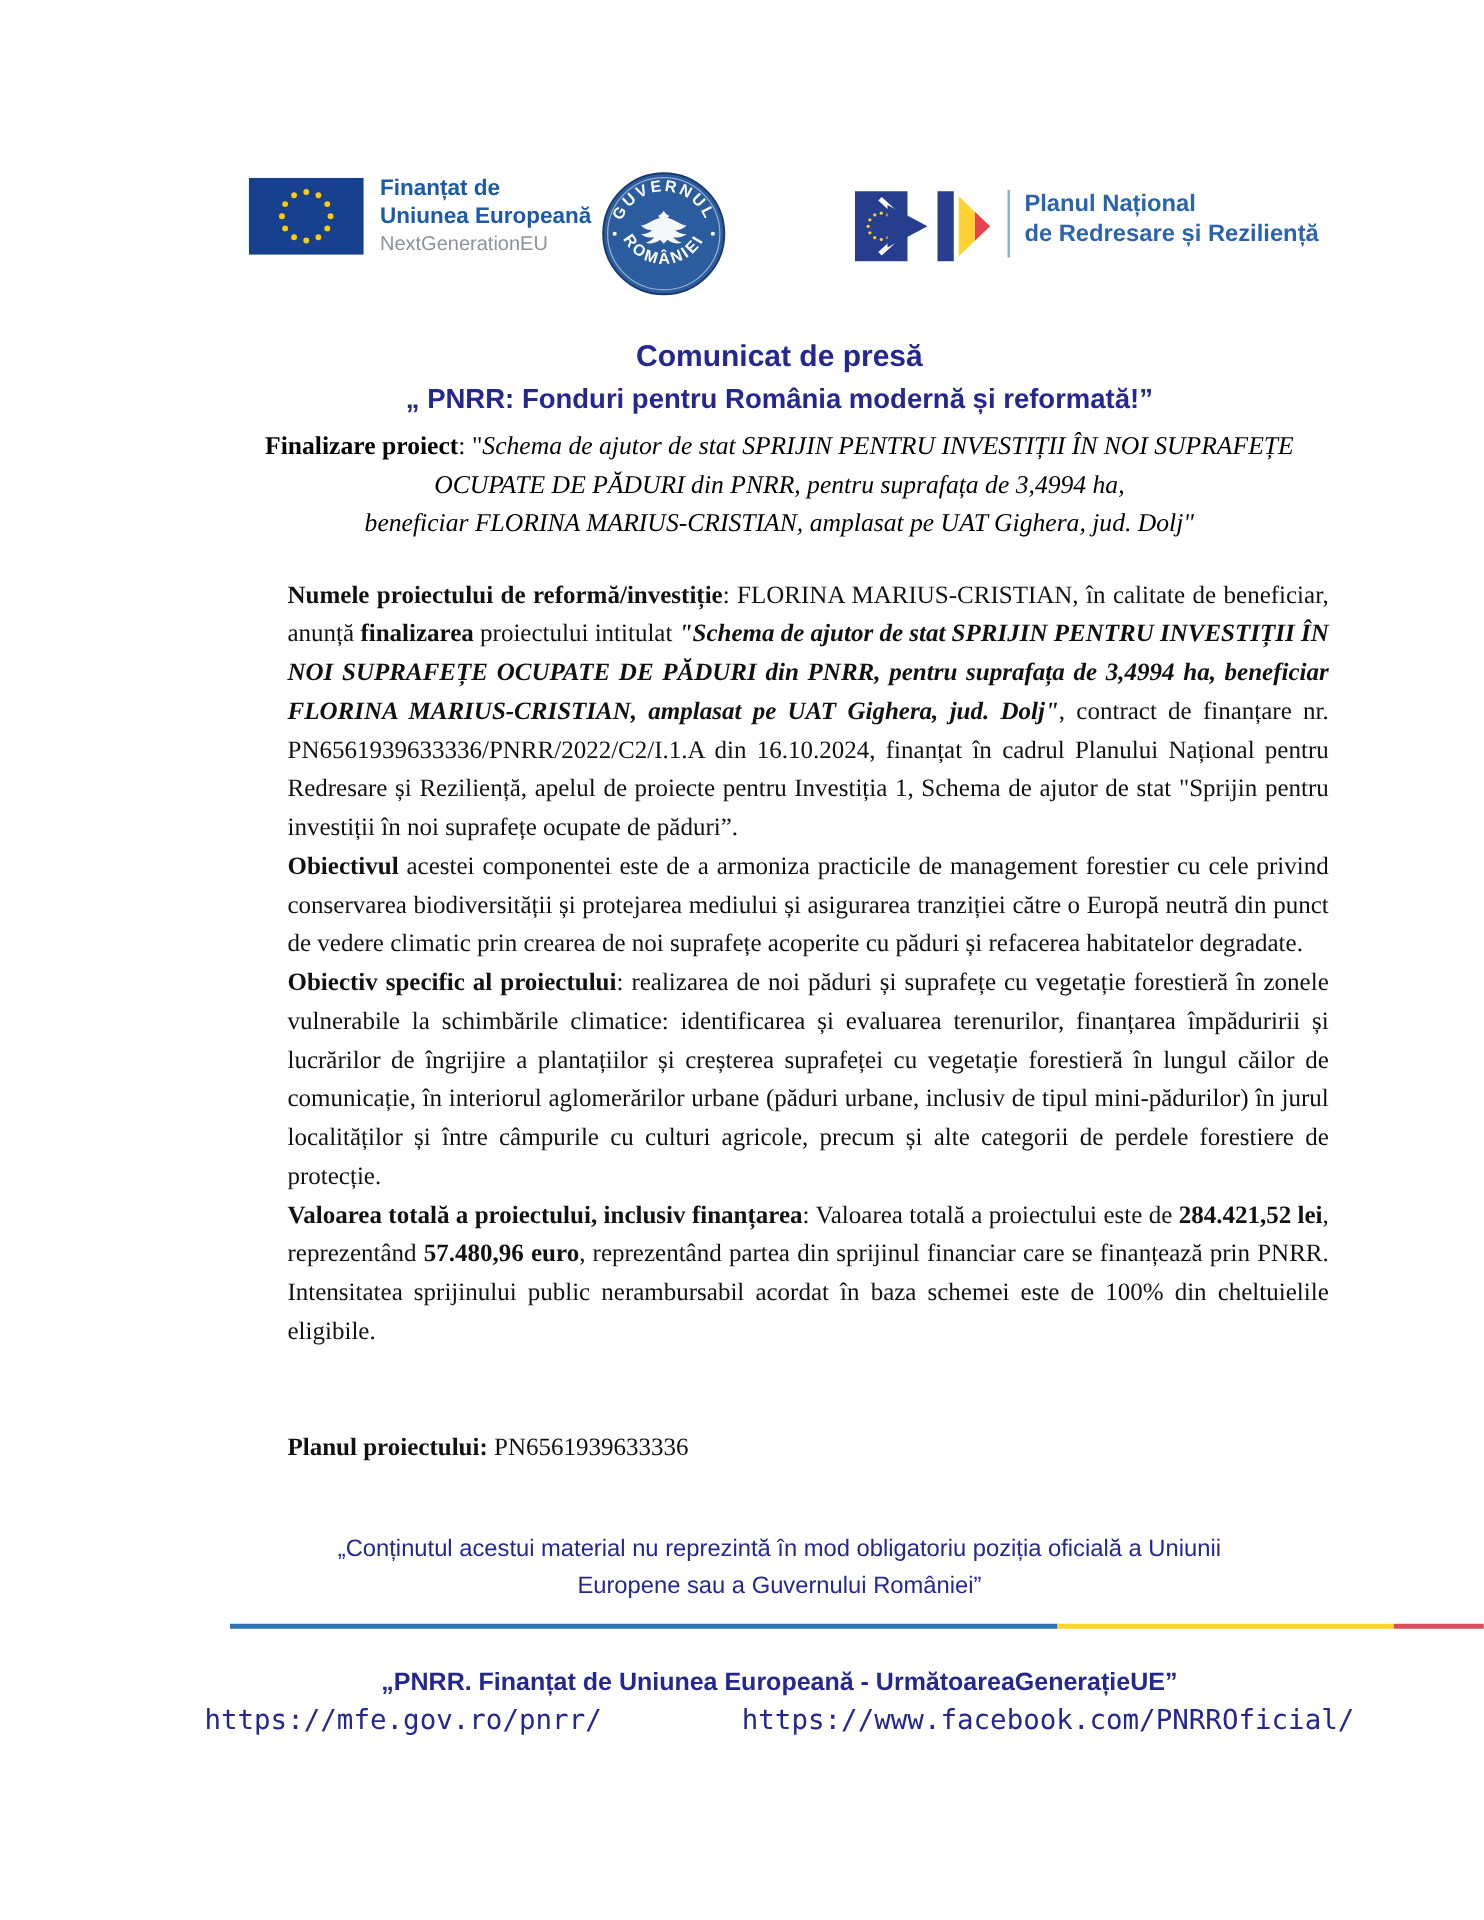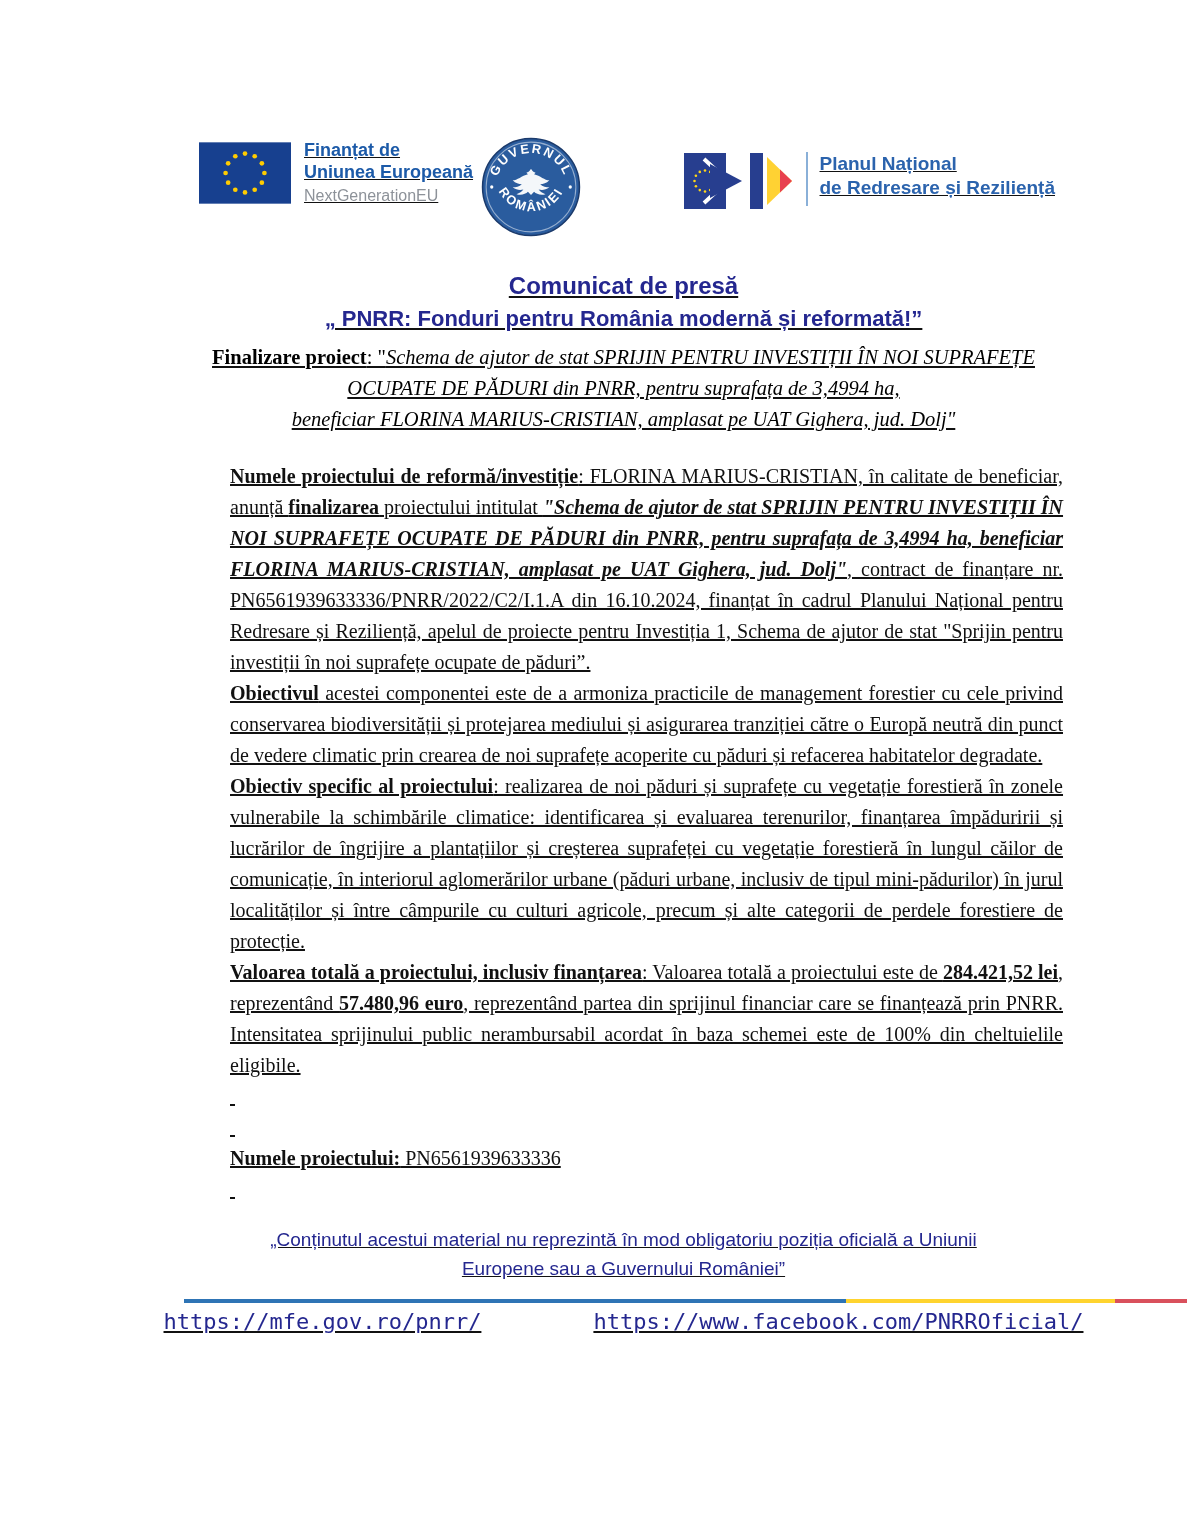--- a/index.html
+++ b/index.html
@@ -20,21 +20,20 @@
   html,body{margin:0;padding:0;background:#ffffff;}
   .page{
     box-sizing:border-box;
     width:1099px;
     min-height:1536px;
     margin:0 auto;
     background:#ffffff;
     padding:138px 80px 40px 140px;
     font-family:"Liberation Serif", serif;
     color:var(--body-text);
-    text-decoration:underline;
   }
   
   .logo-row{
     display:flex;
     justify-content:space-between;
     align-items:flex-start;
     padding:0 8px 0 15px;
     height:104px;
   }
   .eu-logo{display:flex;align-items:center;gap:13px;margin-top:2px;}
@@ -185,32 +184,33 @@
     <p class="finalizare"><span style="font-weight: bold;">Finalizare proiect</span><span>: "</span><span style="font-style: italic;">Schema de ajutor de stat SPRIJIN PENTRU INVESTIȚII ÎN NOI SUPRAFEȚE</span><br><span style="font-style: italic;">OCUPATE DE PĂDURI din PNRR, pentru suprafața de 3,4994 ha,</span><br><span style="font-style: italic;">beneficiar FLORINA MARIUS-CRISTIAN, amplasat pe UAT Gighera, jud. Dolj"</span></p>
   </section>
 
   <section class="body-text">
       <p class="body-par"><span style="font-weight: bold;">Numele proiectului de reformă/investiție</span><span>: FLORINA MARIUS-CRISTIAN, în calitate de beneficiar, anunță </span><span style="font-weight: bold;">finalizarea</span><span> proiectului intitulat </span><span style="font-weight: bold; font-style: italic;">"Schema de ajutor de stat SPRIJIN PENTRU INVESTIȚII ÎN NOI SUPRAFEȚE OCUPATE DE PĂDURI din PNRR, pentru suprafața de 3,4994 ha, beneficiar FLORINA MARIUS-CRISTIAN, amplasat pe UAT Gighera, jud. Dolj"</span><span>, contract de finanțare nr. PN6561939633336/PNRR/2022/C2/I.1.A din 16.10.2024, finanțat în cadrul Planului Național pentru Redresare și Reziliență, apelul de proiecte pentru Investiția 1, Schema de ajutor de stat "Sprijin pentru investiții în noi suprafețe ocupate de păduri”.</span></p>
       <p class="body-par"><span style="font-weight: bold;">Obiectivul</span><span> acestei componentei este de a armoniza practicile de management forestier cu cele privind conservarea biodiversității și protejarea mediului și asigurarea tranziției către o Europă neutră din punct de vedere climatic prin crearea de noi suprafețe acoperite cu păduri și refacerea habitatelor degradate.</span></p>
       <p class="body-par"><span style="font-weight: bold;">Obiectiv specific al proiectului</span><span>: realizarea de noi păduri și suprafețe cu vegetație forestieră în zonele vulnerabile la schimbările climatice: identificarea și evaluarea terenurilor, finanțarea împăduririi și lucrărilor de îngrijire a plantațiilor și creșterea suprafeței cu vegetație forestieră în lungul căilor de comunicație, în interiorul aglomerărilor urbane (păduri urbane, inclusiv de tipul mini-pădurilor) în jurul localităților și între câmpurile cu culturi agricole, precum și alte categorii de perdele forestiere de protecție.</span></p>
       <p class="body-par"><span style="font-weight: bold;">Valoarea totală a proiectului, inclusiv finanțarea</span><span>: Valoarea totală a proiectului este de </span><span style="font-weight: bold;">284.421,52 lei</span><span>, reprezentând </span><span style="font-weight: bold;">57.480,96 euro</span><span>, reprezentând partea din sprijinul financiar care se finanțează prin PNRR. Intensitatea sprijinului public nerambursabil acordat în baza schemei este de 100% din cheltuielile eligibile.</span></p>
       <p class="body-par blank">&nbsp;</p>
       <p class="body-par blank">&nbsp;</p>
-      <p class="body-par"><span style="font-weight: bold;">Numele proiectului:</span><span> PN6561939633336</span></p>
+      <p class="body-par"><span style="font-weight: bold;">Planul proiectului:</span><span> PN6561939633336</span></p>
       <p class="body-par blank">&nbsp;</p>
     </section>
 
   <p class="disclaimer"><span>„Conținutul acestui material nu reprezintă în mod obligatoriu poziția oficială a Uniunii</span><br><span>Europene sau a Guvernului României”</span></p>
 
   <div class="tricolor-rule">
     <span class="seg-blue"></span>
     <span class="seg-yellow"></span>
     <span class="seg-red"></span>
   </div>
 
   <footer>
+    <p class="footer-heading">„PNRR. Finanțat de Uniunea Europeană - UrmătoareaGenerațieUE”</p>
     <div class="footer-links">
       <a href="#">https://mfe.gov.ro/pnrr/</a>
       <a href="#">https://www.facebook.com/PNRROficial/</a>
     </div>
   </footer>
 
 </div>
 
 </body></html>

